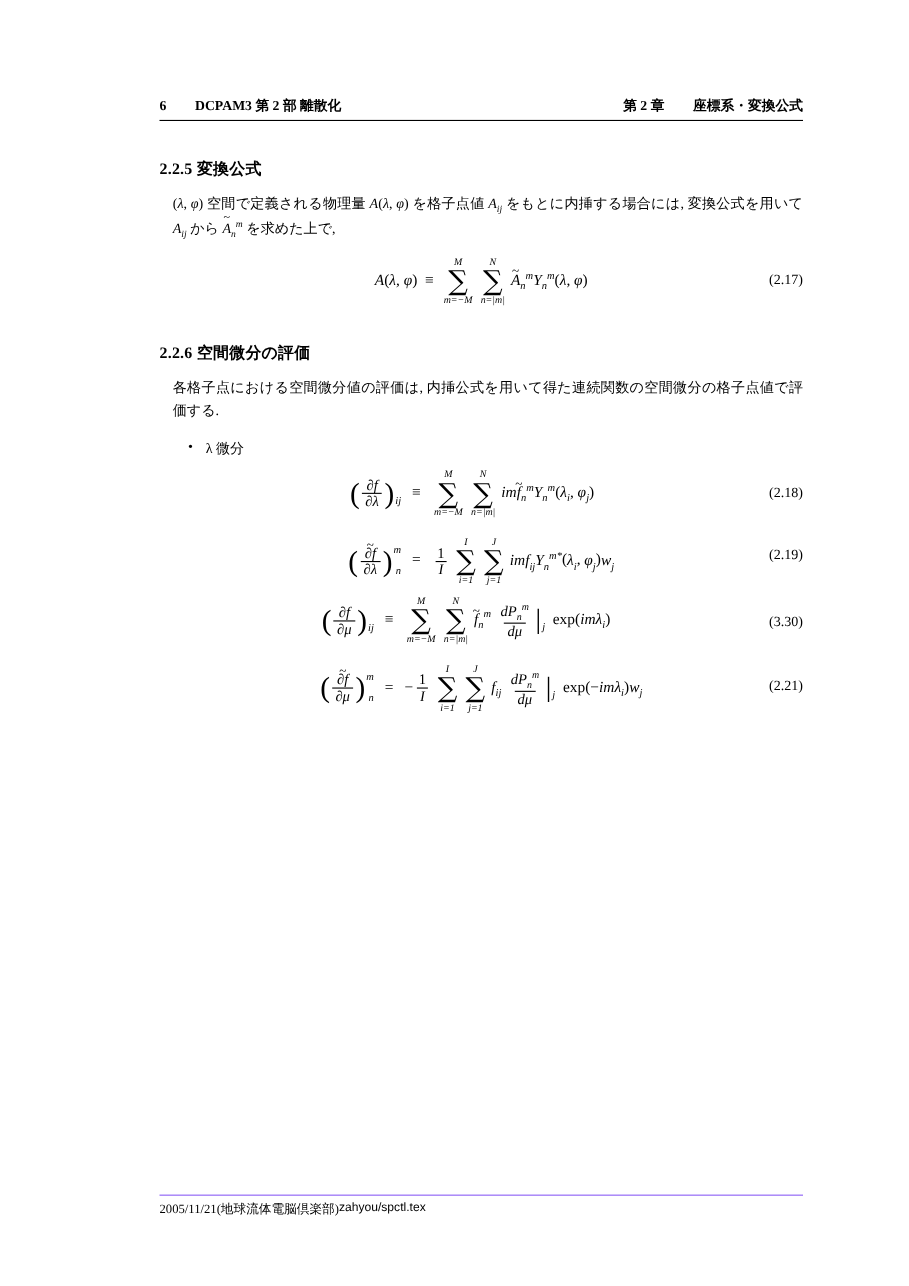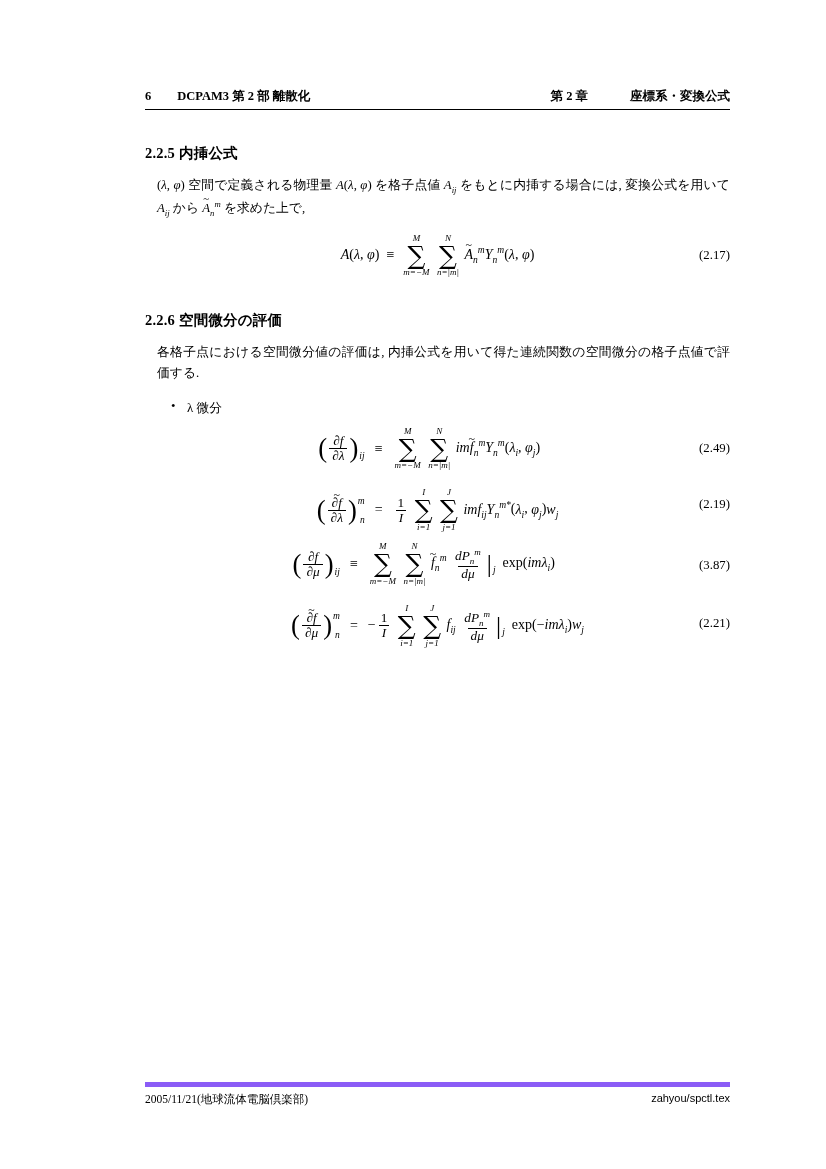--- a/index.html
+++ b/index.html
@@ -41,21 +41,20 @@
   .runhead .left {
     display: flex;
     align-items: baseline;
   }
   .runhead .pageno {
     margin-right: 26px;
   }
   .runhead .right {
     display: flex;
     align-items: baseline;
-    gap: 16px;
   }
   .runhead .chaplabel {
     margin-right: 26px;
   }
 
   
   h2.sec {
     font-size: 14.5px;
     font-weight: bold;
     margin: 34px 0 12px 0;
@@ -214,24 +213,24 @@
     left: 26px;
     top: -1px;
   }
 
   
   .footer {
     position: absolute;
     left: 145px;
     right: 96px;
     bottom: 62px;
-    border-top: 5px solid #8b5cf6;
+    border-top: 1px solid #8b5cf6;
     padding-top: 5px;
     display: flex;
-    justify-content: space-between;
+    justify-content: flex-start;
     font-size: 11.5px;
   }
   .footer .right {
     font-family: Liberation Sans, sans-serif;
     font-size: 11px;
   }
 </style>
 </head>
 <body>
 
@@ -244,21 +243,21 @@
         <span class="pageno">6</span>
         <span>DCPAM3 第 2 部 離散化</span>
       </div>
       <div class="right">
         <span class="chaplabel">第 2 章</span>
         <span>座標系・変換公式</span>
       </div>
     </div>
 
     <h2 class="sec">
-      <span class="num">2.2.5</span><span>内挿公式</span>
+      <span class="num">2.2.5</span><span>変換公式</span>
     </h2>
 
     <p class="body">
       (<span class="m">λ</span>, <span class="m">φ</span>) 空間で定義される物理量 <span class="m">A</span>(<span class="m">λ</span>, <span class="m">φ</span>) を格子点値 <span class="m">A<sub>ij</sub></span> をもとに内挿する場合には, 変換公式を用いて <span class="m">A<sub>ij</sub></span> から <span class="m"><span class="tilde-over">A</span><sub>n</sub><sup>m</sup></span> を求めた上で,
     </p>
 
     <div class="eqwrap">
       <div class="eqbody">
         <span class="m">A</span>(<span class="m">λ</span>, <span class="m">φ</span>) &nbsp;≡&nbsp;
         <span class="sum">
@@ -344,21 +343,21 @@
               <span class="lim bot">i=1</span>
             </span>
           <span class="sum">
               <span class="lim top">J</span>
               <span class="sig">∑</span>
               <span class="lim bot">j=1</span>
             </span>
           <span class="m">imf<sub>ij</sub></span><span class="m">Y<sub>n</sub><sup>m*</sup></span>(<span class="m">λ<sub>i</sub></span>, <span class="m">φ<sub>j</sub></span>)<span class="m">w<sub>j</sub></span>
         </div>
       </div>
-      <div class="eqno-row" style="top: 14px;">(2.49)</div>
+      <div class="eqno-row" style="top: 14px;">(2.18)</div>
       <div class="eqno-row" style="top: 70px; text-align: center;">(2.19)</div>
     </div>
 
 
     <div class="eqgrid">
       <div class="aligned">
 
         <div class="lhs">
           <span class="bigwrap">
             <span class="paren-big">(</span>
@@ -421,21 +420,21 @@
               <span class="lim bot">j=1</span>
             </span>
           <span class="m">f<sub>ij</sub></span>
           <span class="frac">
               <span class="nu"><span class="m">dP<sub>n</sub><sup>m</sup></span></span>
               <span class="de"><span class="m">dμ</span></span>
             </span><span class="vbar">|</span><span style="font-size:0.68em;font-style:italic;vertical-align:-0.6em;">j</span>
           &nbsp;<span class="up">exp</span>(−<span class="m">imλ<sub>i</sub></span>)<span class="m">w<sub>j</sub></span>
         </div>
       </div>
-      <div class="eqno-row" style="top: 16px;">(3.87)</div>
+      <div class="eqno-row" style="top: 16px;">(3.30)</div>
       <div class="eqno-row" style="top: 74px;">(2.21)</div>
     </div>
 
   </div>
 
   <div class="footer">
     <span class="left">2005/11/21(地球流体電脳倶楽部)</span>
     <span class="right">zahyou/spctl.tex</span>
   </div>
 

